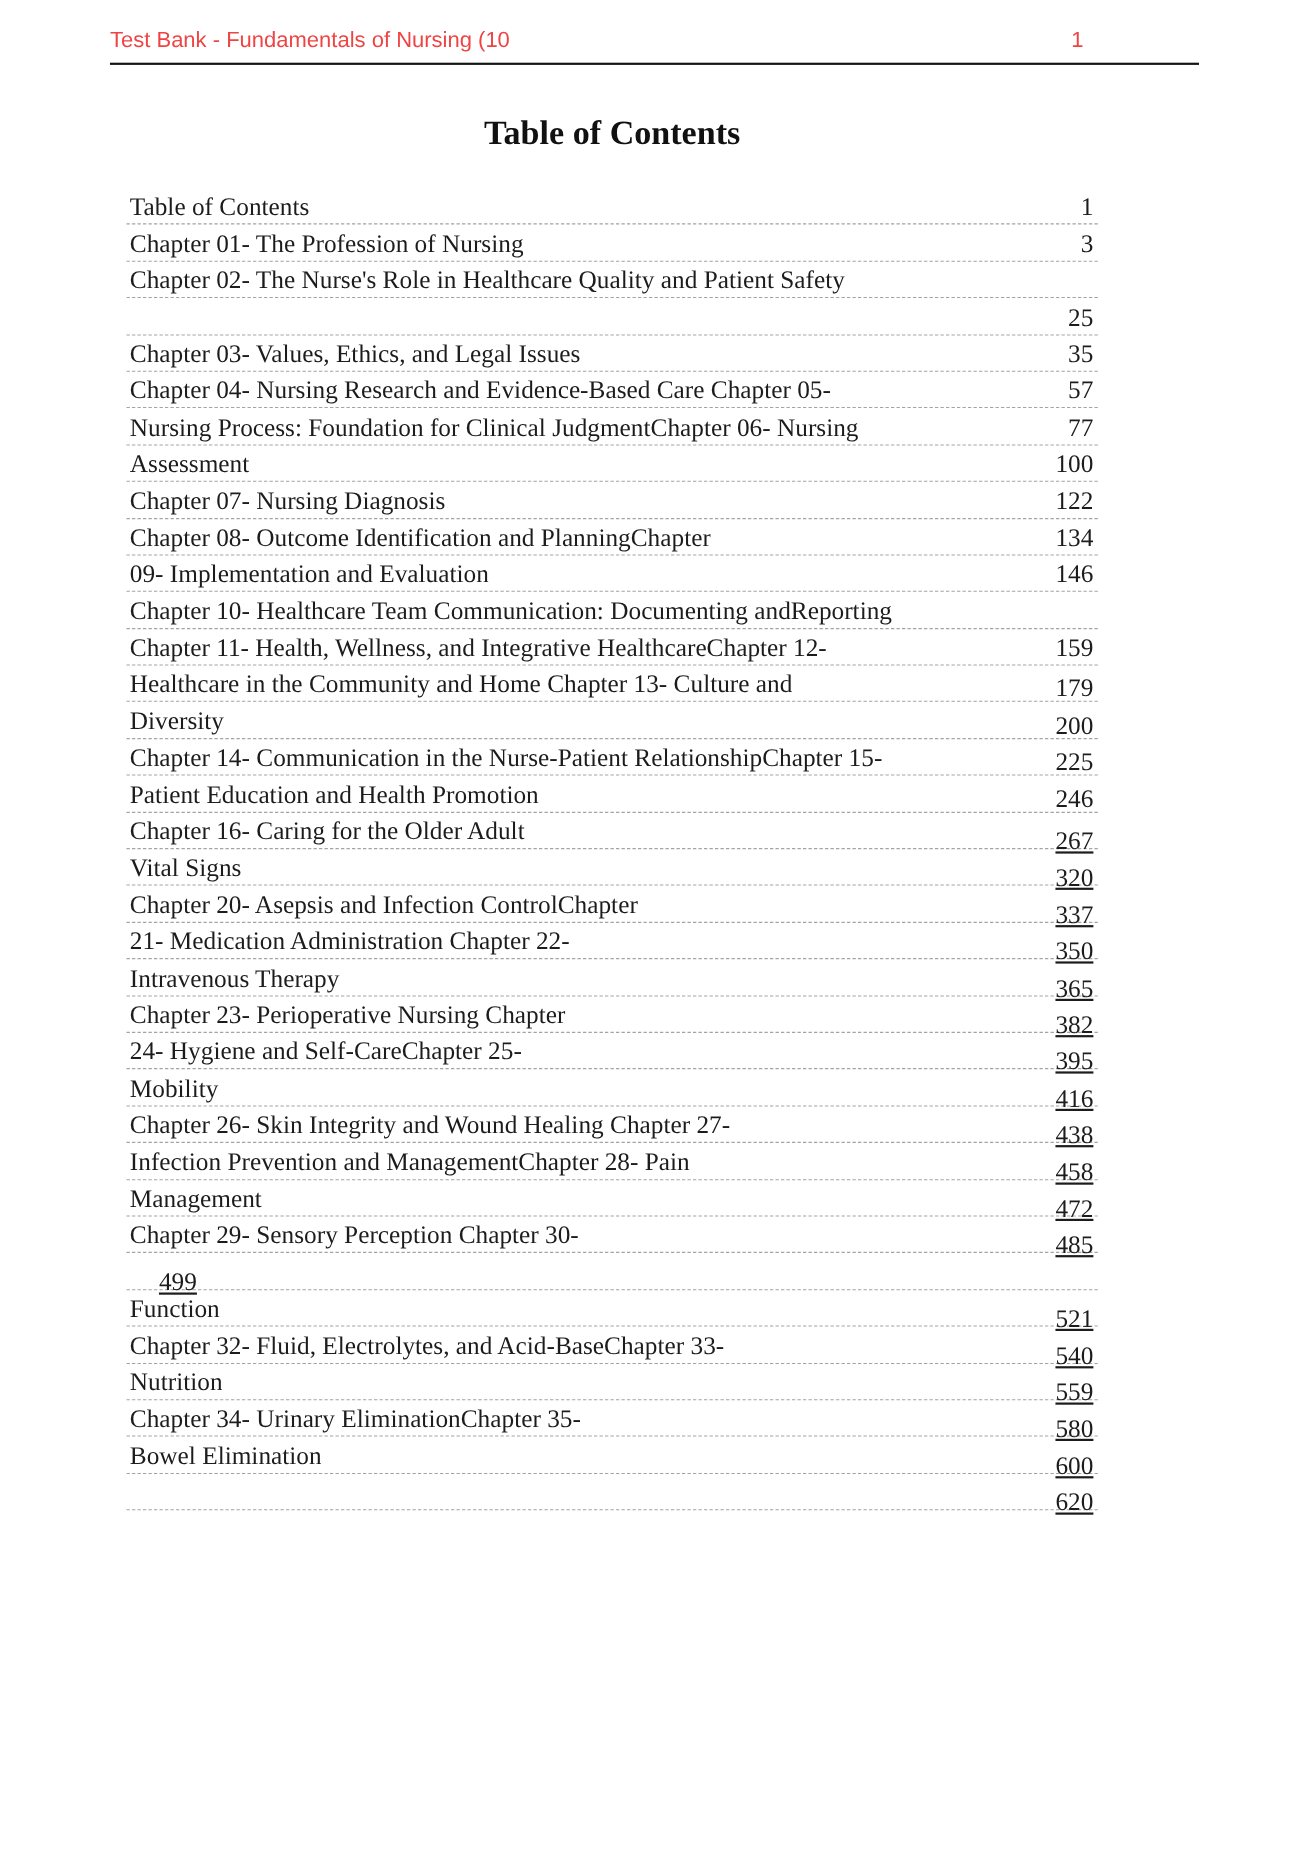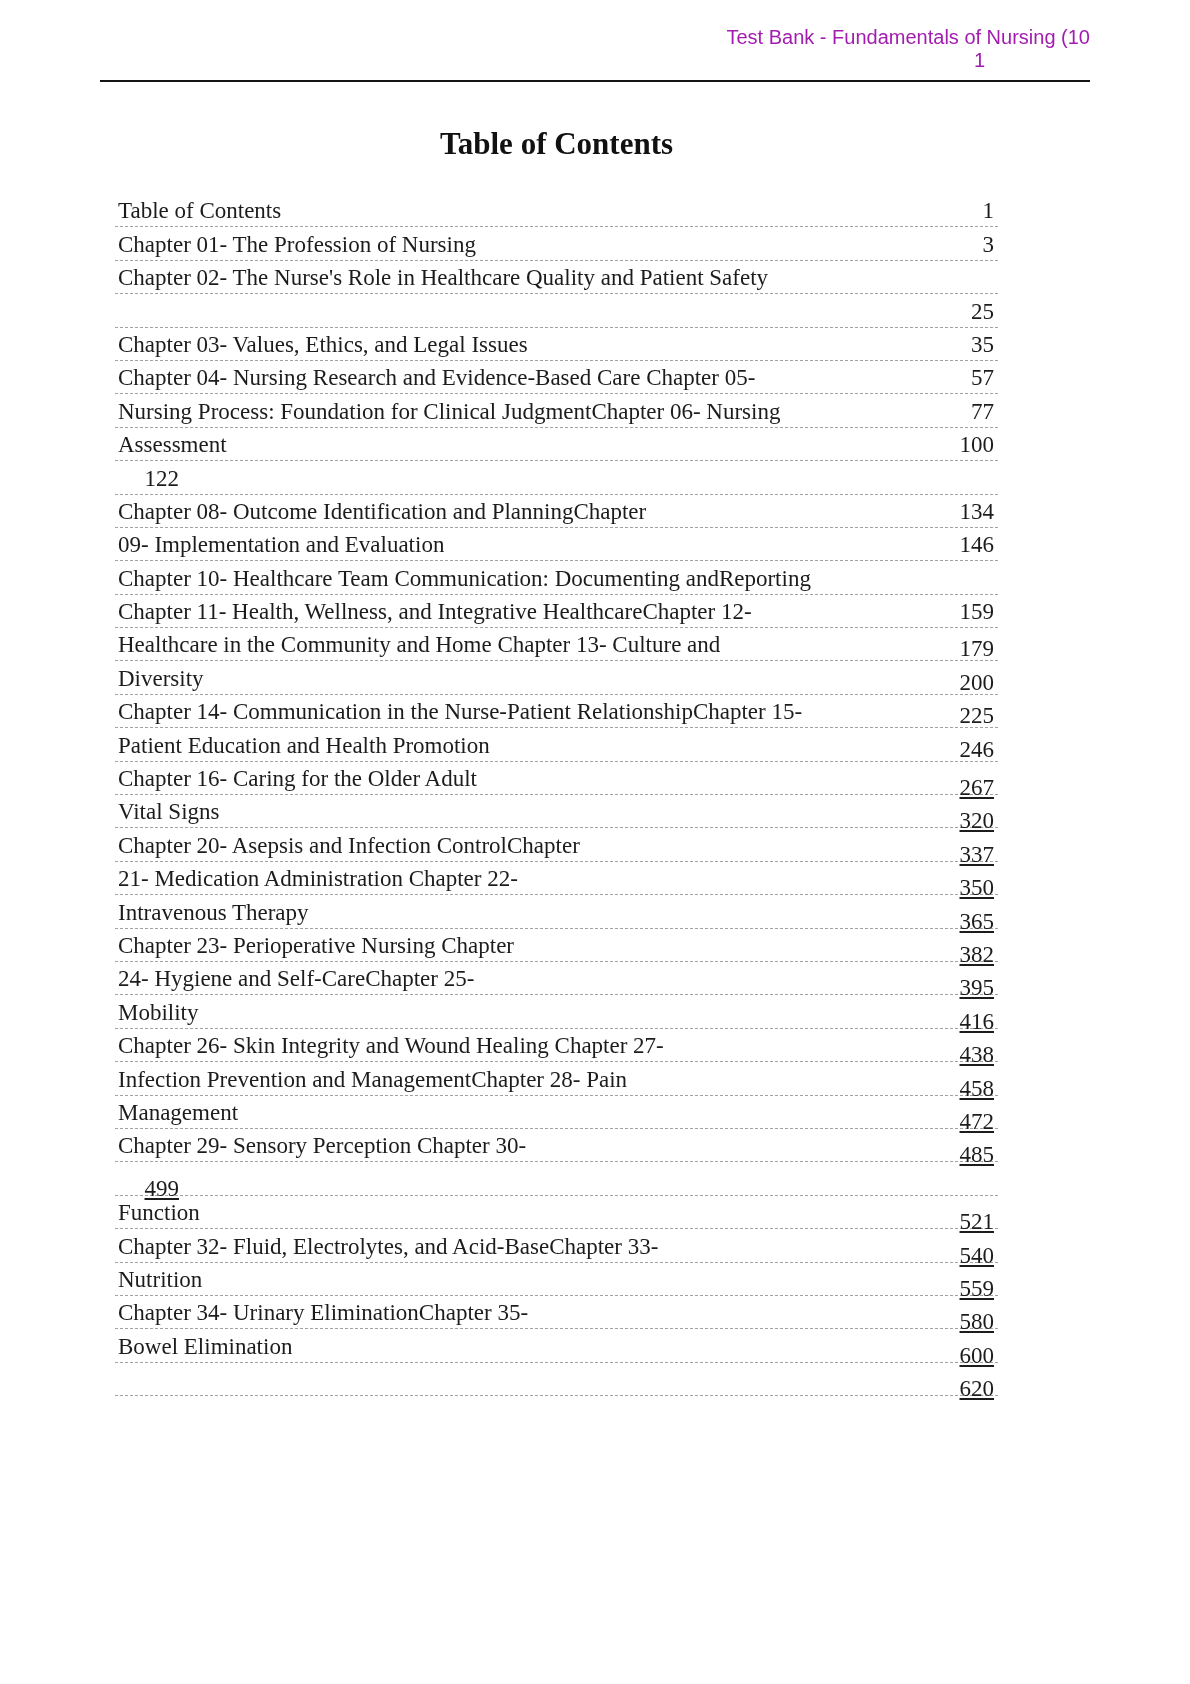--- a/index.html
+++ b/index.html
@@ -16,22 +16,21 @@
   
   .header {
     margin: 26px 100px 0 100px;
     padding-bottom: 8px;
     border-bottom: 2px solid #141414;
     display: flex;
     justify-content: space-between;
     align-items: flex-end;
     font-family: "Liberation Sans", sans-serif;
     font-size: 20px;
-    color: #a21caf;
-    flex-direction: column;
+    color: #ef4444;
   }
   .header .pageno { margin-right: 105px; }
 
   
   .title {
     margin: 44px 0 32px 115px;
     width: 883px;
     text-align: center;
     font-size: 31px;
     font-weight: bold;
@@ -104,20 +103,21 @@
       </div>
       <div class="toc-row">
         <span class="txt">Nursing Process: Foundation for Clinical JudgmentChapter 06- Nursing</span>
         <span class="num">77</span>
       </div>
       <div class="toc-row">
         <span class="txt">Assessment</span>
         <span class="num">100</span>
       </div>
       <div class="toc-row">
+        <span class="txt">Chapter 07- Nursing Diagnosis</span>
         <span class="num">122</span>
       </div>
       <div class="toc-row">
         <span class="txt">Chapter 08- Outcome Identification and PlanningChapter</span>
         <span class="num">134</span>
       </div>
       <div class="toc-row">
         <span class="txt">09- Implementation and Evaluation</span>
         <span class="num">146</span>
       </div>

